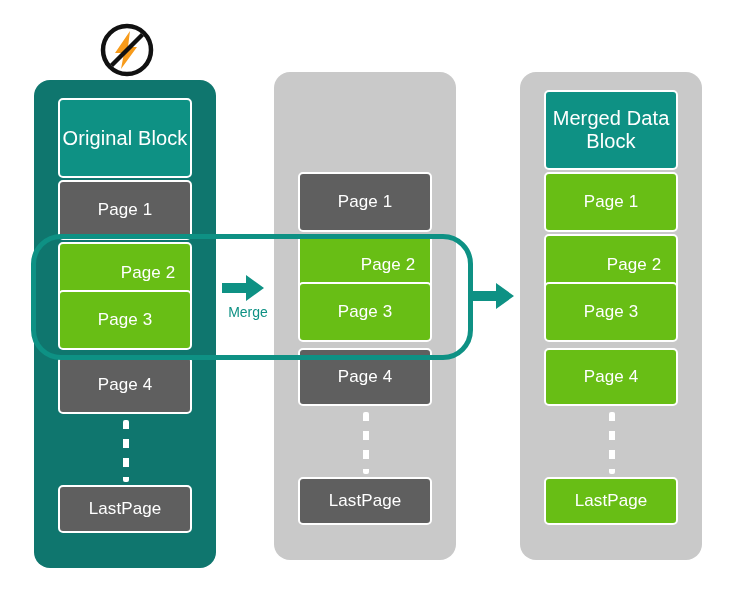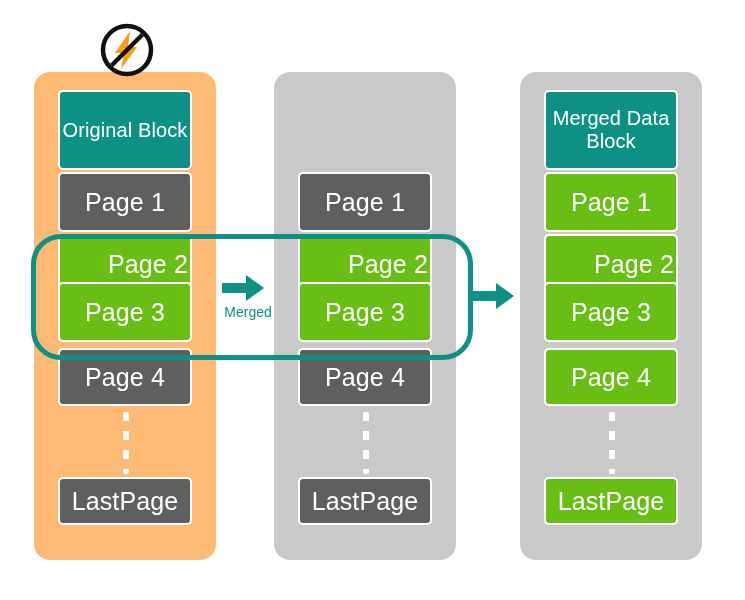--- a/index.html
+++ b/index.html
@@ -14,40 +14,40 @@
 
   
   .panel{
     position:absolute;
     width:182px;
     top:72px;
     height:488px;
     border-radius:16px;
     box-sizing:border-box;
   }
-  .panel.orange{background:#fdba74;left:34px;}
+  .panel.orange{background:#0f766e;left:34px;margin-top:8px;}
   .panel.grey  {background:#C9C9C9;}
   .panel.col2{left:274px;}
   .panel.col3{left:520px;}
 
   
   .cell{
     position:absolute;
     left:24px;
     width:134px;
     box-sizing:border-box;
     border:2px solid #ffffff;
     border-radius:5px;
     color:#ffffff;
     display:flex;
     align-items:center;
     justify-content:center;
     text-align:center;
     line-height:1.15;
-    font-size:25px;
+    font-size:17px;
     letter-spacing:.1px;
   }
   .cell.header{
     background:#0E9184;
     top:18px;
     height:80px;
     font-size:20px;
   }
   .cell.grey-cell {background:#5F5F5F;}
   .cell.green-cell{background:#68BE15;}
@@ -172,21 +172,21 @@
 
     <div class="cell green-cell rowlast">LastPage</div>
   </div>
 
   <div id="highlight"></div>
 
   <div id="merge-group">
     <svg width="42" height="26" viewBox="0 0 42 26">
       <path d="M0 8 H24 V0 L42 13 L24 26 V18 H0 Z" fill="#0E9184"></path>
     </svg>
-    <span id="merge-label">Merged</span>
+    <span id="merge-label">Merge</span>
   </div>
 
   <div id="out-arrow">
     <svg width="44" height="26" viewBox="0 0 44 26">
       <path d="M0 8 H26 V0 L44 13 L26 26 V18 H0 Z" fill="#0E9184"></path>
     </svg>
   </div>
 
   <div id="no-power-icon">
     <svg width="56" height="56" viewBox="0 0 56 56">

